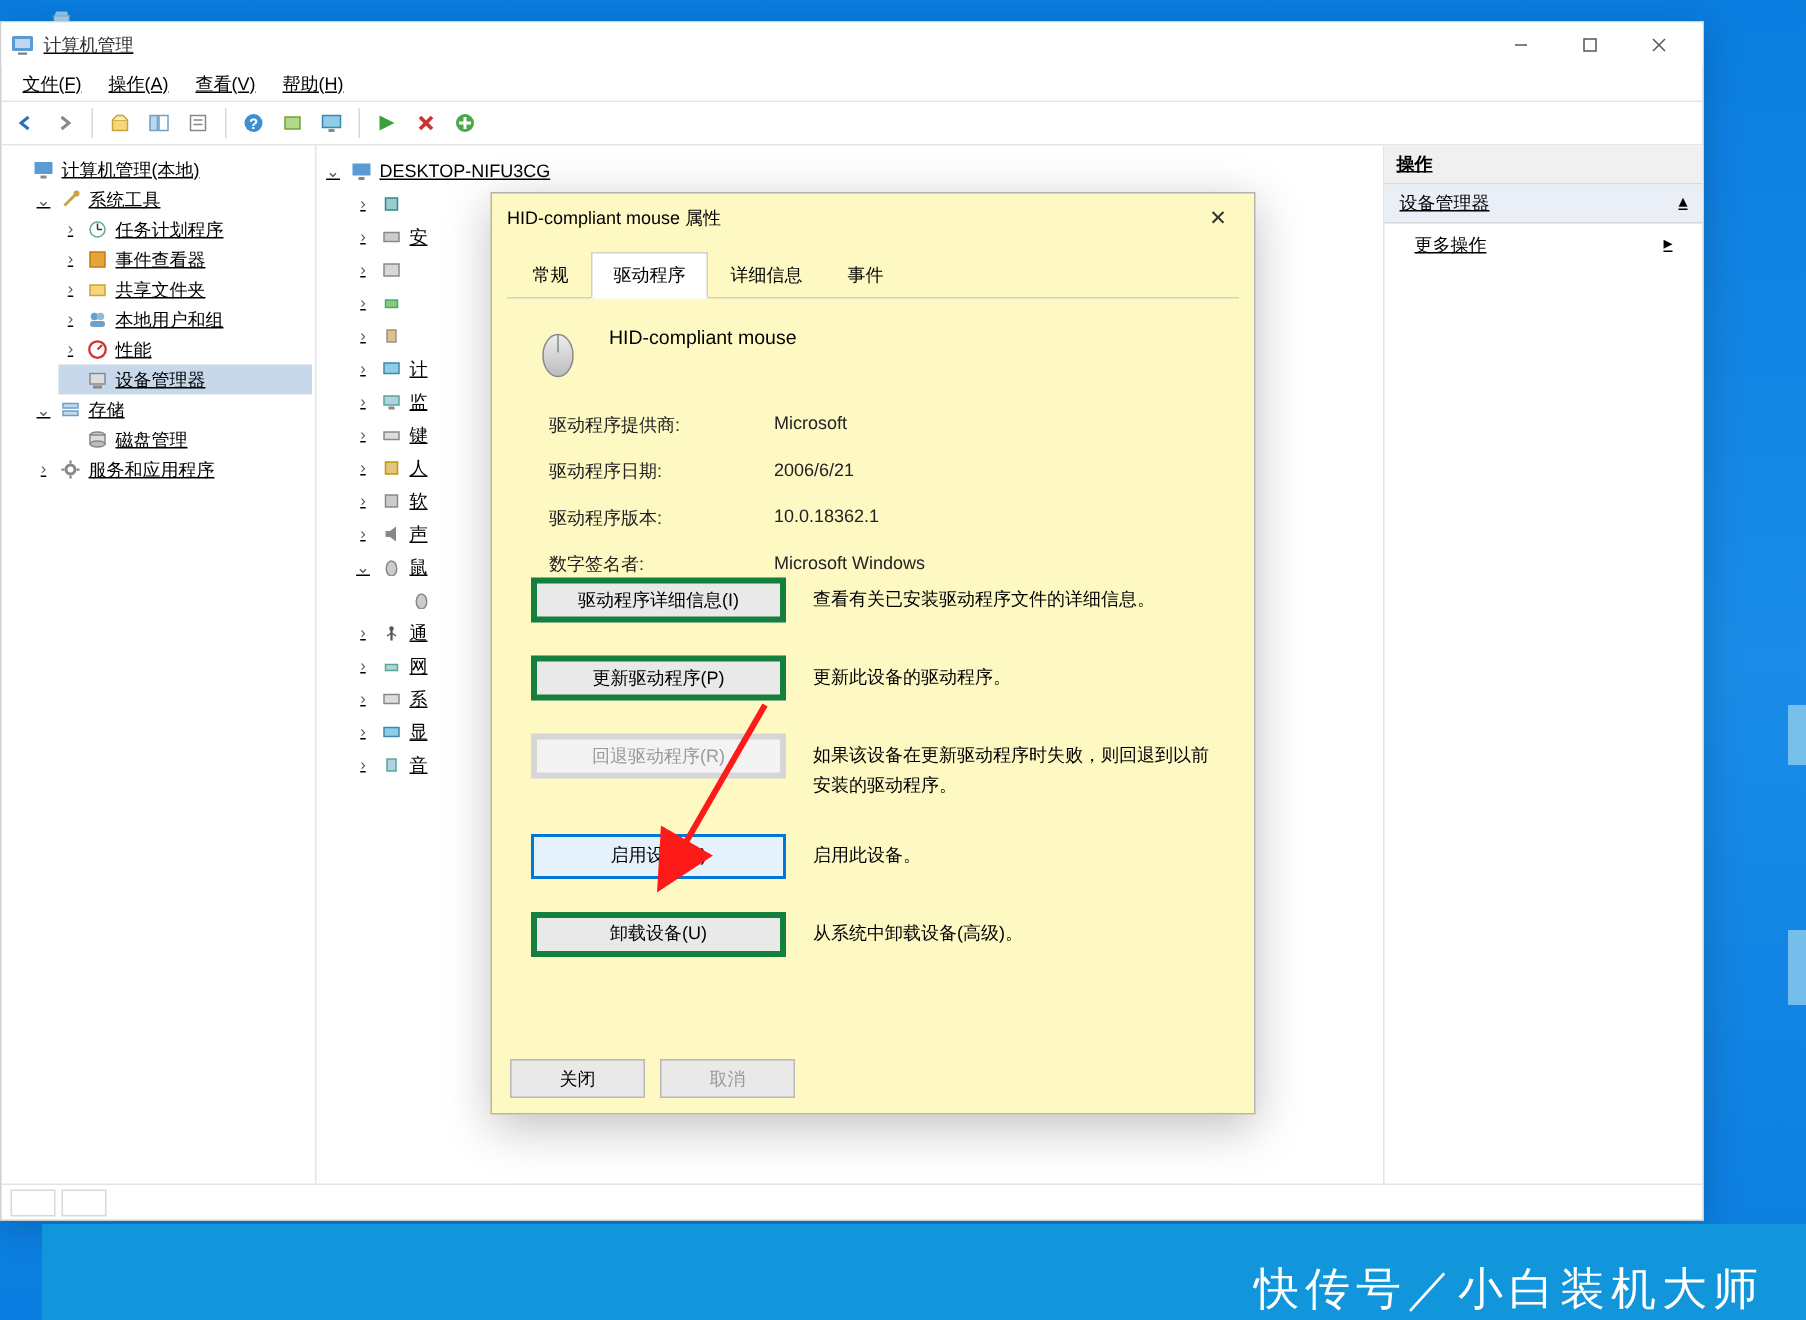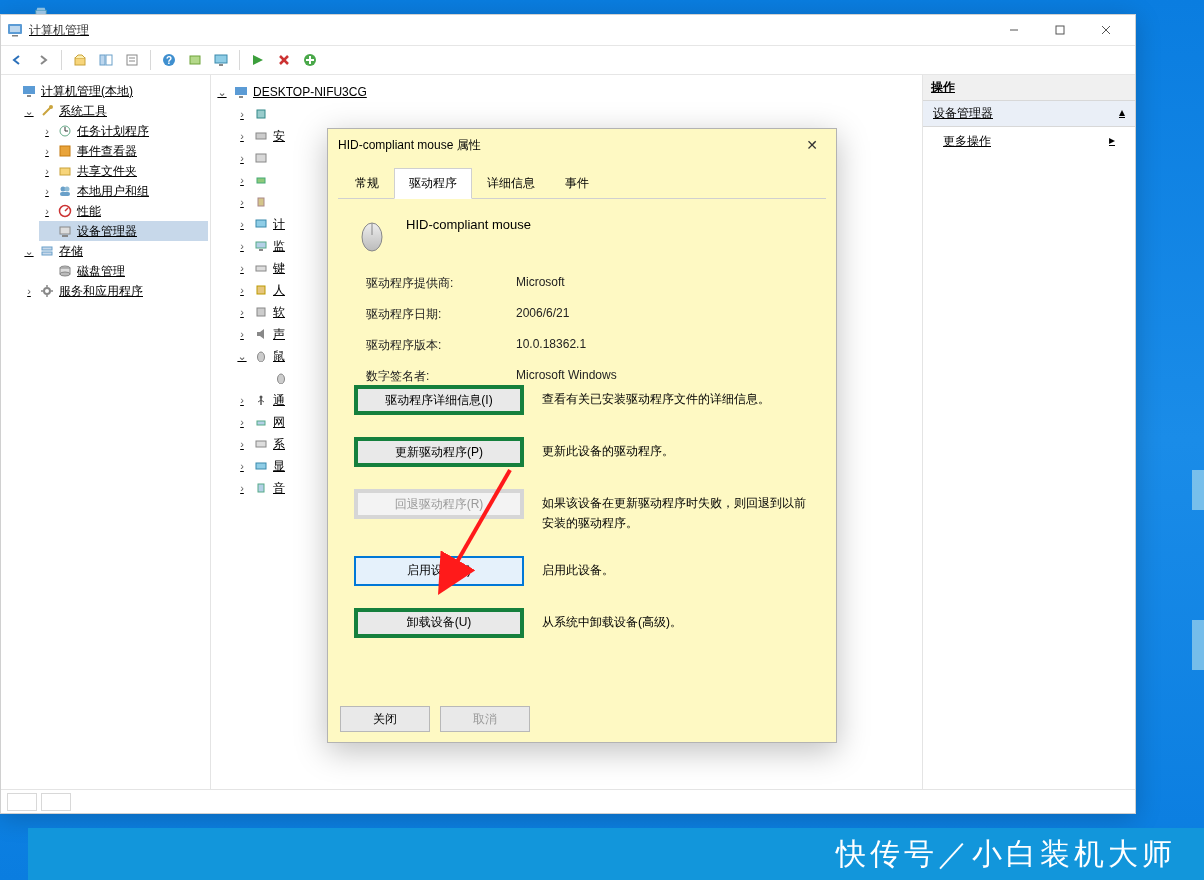--- a/index.html
+++ b/index.html
@@ -136,24 +136,24 @@
   .fbtn { width:90px; height:26px; background:#e9e9e9; border:1px solid #b8b8b8; display:flex; align-items:center; justify-content:center;}
   .fbtn.disabled { color:#9a9a9a; }
 
   
   .arrow-svg { position:absolute; top:460px; left:420px; z-index:20; pointer-events:none;}
 
   
   .watermark {
     position:absolute;
     bottom:0; left:0; right:0;
-    height:52px;
+    height:64px;
     background:#1296db;
     color:#fff;
-    display:flex; align-items:center; justify-content:flex-end;
+    display:flex; align-items:flex-end; justify-content:flex-end;
     padding:0 28px;
     font-size:30px; font-weight:500; letter-spacing:4px;margin-left:28px;
   }
 
   
   .edge-band { position:absolute; right:0; width:12px; background:#b7e2ee; opacity:.6;}
 </style>
 </head>
 <body>
 
@@ -188,20 +188,26 @@
         </div>
       <div class="close">
           <svg width="10" height="10">
             <line x1="1" y1="1" x2="9" y2="9" stroke="currentColor"></line>
             <line x1="9" y1="1" x2="1" y2="9" stroke="currentColor"></line>
           </svg>
         </div>
     </div>
   </div>
 
+  <div class="menubar">
+    <div class="menu-item">文件(F)</div>
+    <div class="menu-item">操作(A)</div>
+    <div class="menu-item">查看(V)</div>
+    <div class="menu-item">帮助(H)</div>
+  </div>
 
   <div class="toolbar">
     <div class="tbtn">
         <svg width="14" height="14">
           <path d="M9 3 L4 7 L9 11" fill="none" stroke="#2b70ba" stroke-width="2"></path>
         </svg>
       </div>
     <div class="tbtn">
         <svg width="14" height="14">
           <path d="M5 3 L10 7 L5 11" fill="none" stroke="#888" stroke-width="2"></path>

